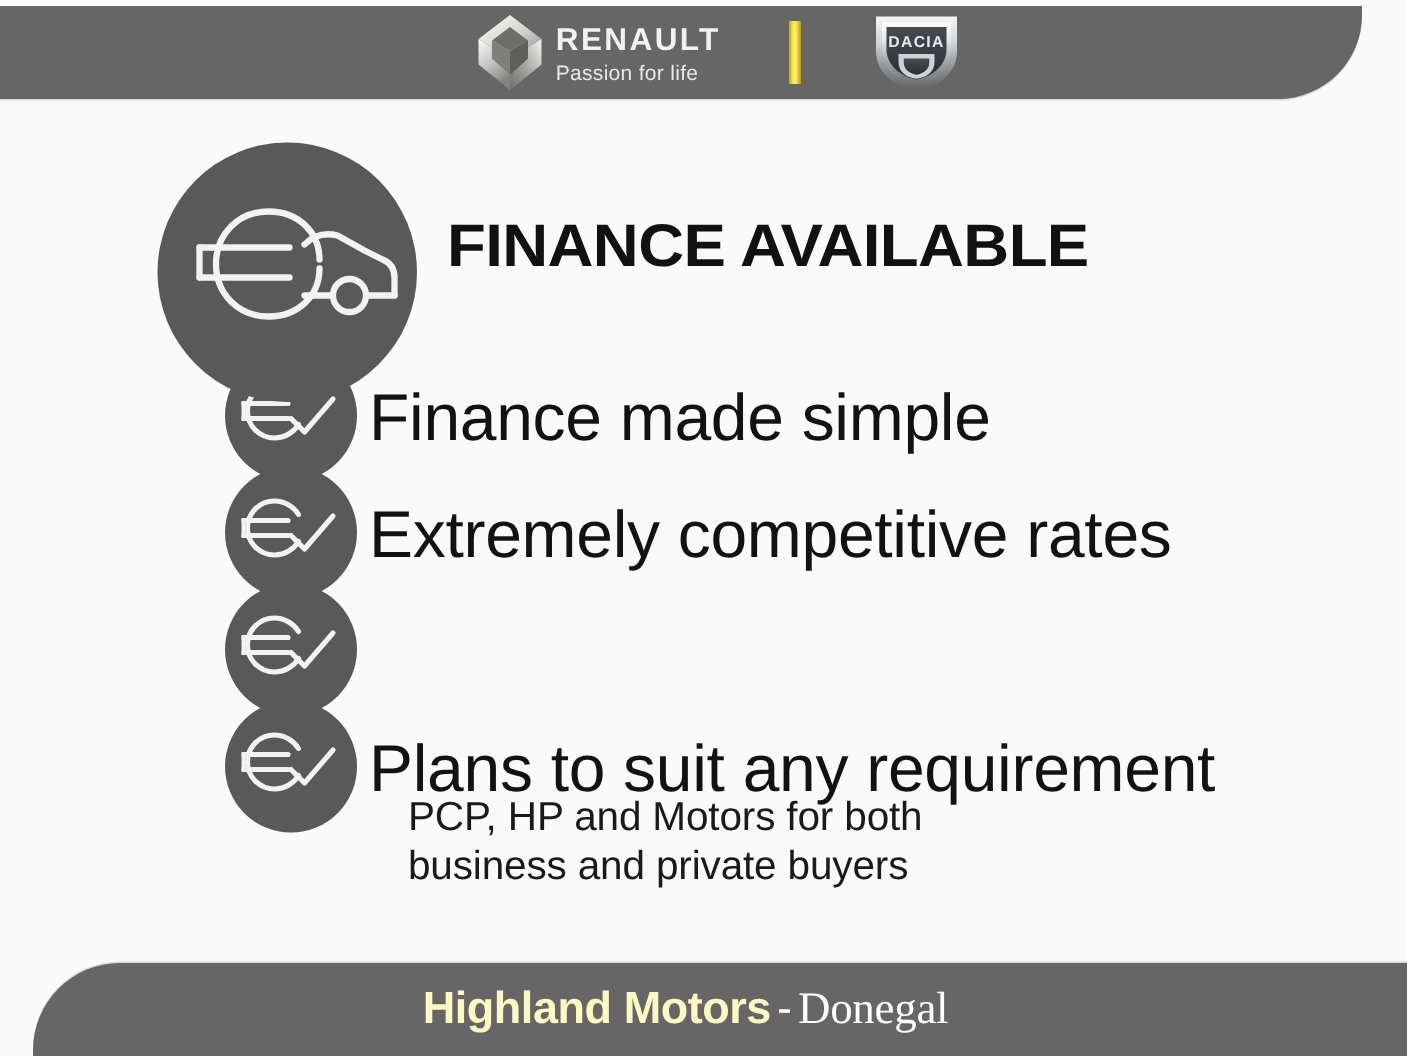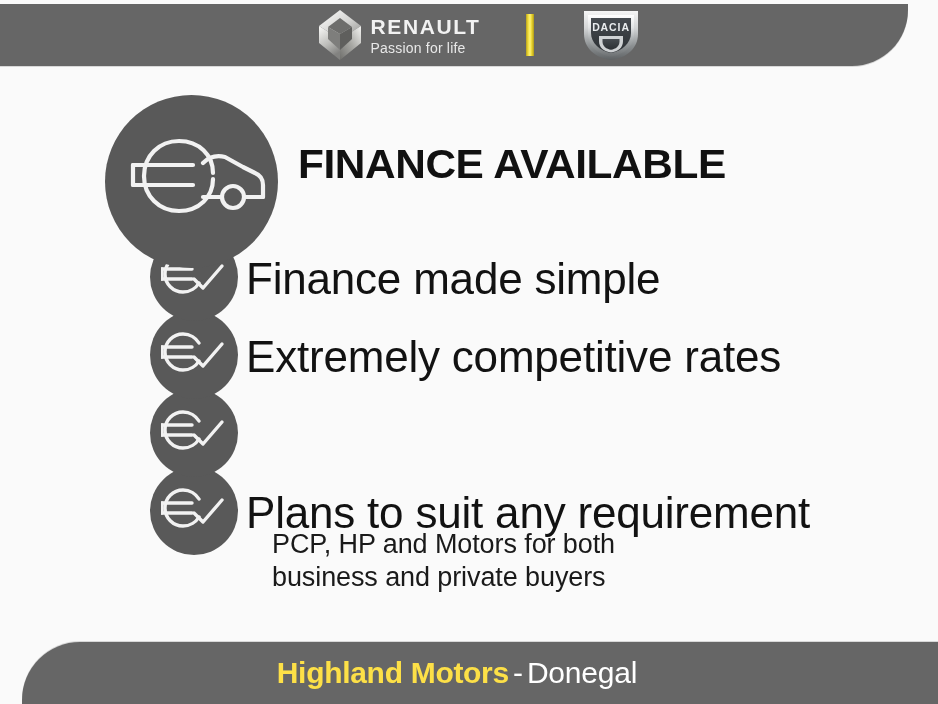--- a/index.html
+++ b/index.html
@@ -184,39 +184,39 @@
     display: flex;
     align-items: center;
   }
   #dealer-footer-inner {
     width: 890px;
     text-align: center;
     white-space: nowrap;
     margin-left: -10px;
   }
   #dealer-name {
-    color: #fde047;
+    color: #fef9c3;
     font-size: 30px;
     font-weight: bold;
     letter-spacing: -0.3px;
     font-family: "Liberation Sans", sans-serif;
   }
   #dealer-sep {
     color: #ffffff;
     font-size: 30px;
     font-weight: normal;
     font-family: "Liberation Sans", sans-serif;
     padding: 0 4px;
   }
   #dealer-location {
     color: #ffffff;
     font-size: 30px;
     font-weight: normal;
     letter-spacing: -0.2px;
-    font-family: Liberation Sans, sans-serif;
+    font-family: Liberation Serif, serif;
   }
 </style>
 </head>
 <body>
 
 <div id="stage">
 
   <div id="brand-header">
     <div id="brand-header-inner">
 

